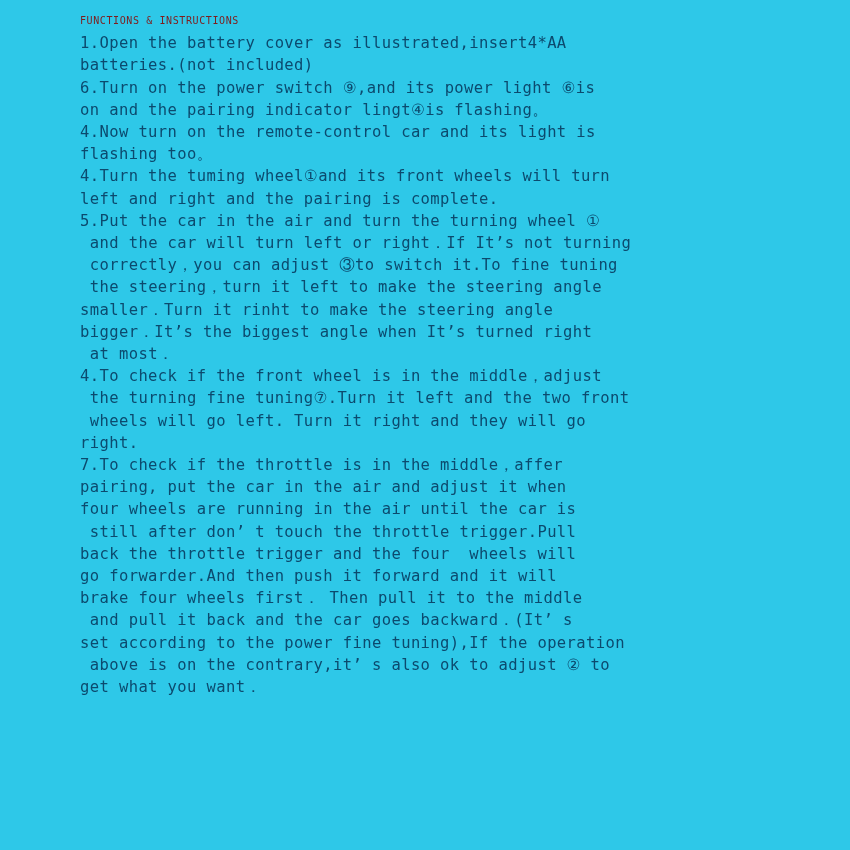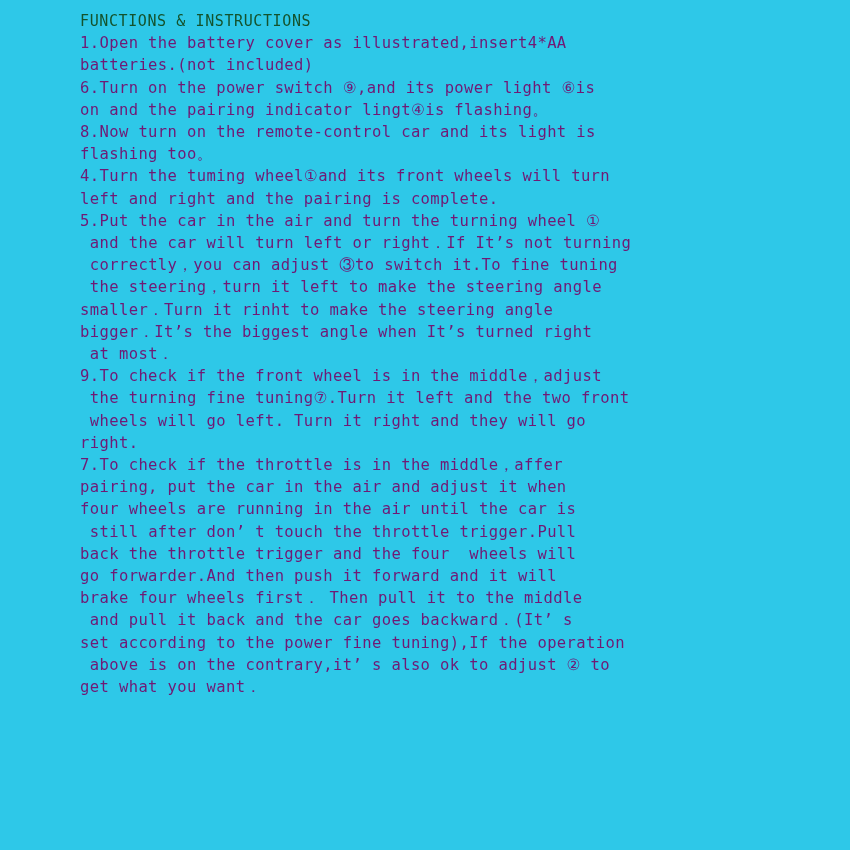--- a/index.html
+++ b/index.html
@@ -15,62 +15,62 @@
   }
   .page {
     position: relative;
     width: 850px;
     height: 850px;
     background: #2ec8e8;
     box-sizing: border-box;
     padding: 10px 20px 0 80px;
   }
   .doc-title {
-    color: #14532d;
-    font-size: 15px;
+    color: #7f1d1d;
+    font-size: 10px;
     letter-spacing: 0.6px;
     line-height: 22.2px;
     white-space: pre;
   }
   .instruction-list {
     list-style: none;
     margin: 0;
     padding: 0;
   }
   .instruction-item {
-    color: #701a75;
+    color: #0c4a6e;
     font-size: 15.5px;
     letter-spacing: 0.4px;
     line-height: 22.2px;
     white-space: pre-wrap;
     word-spacing: 0px;
   }
 </style>
 </head>
 <body>
 
 <div class="page">
   <div class="doc-title">FUNCTIONS &amp; INSTRUCTIONS</div>
   <div class="instruction-list">
     <div class="instruction-item">1.Open the battery cover as illustrated,insert4*AA
 batteries.(not included)</div>
     <div class="instruction-item">6.Turn on the power switch ⑨,and its power light ⑥is
 on and the pairing indicator lingt④is flashing。</div>
-    <div class="instruction-item">8.Now turn on the remote-control car and its light is
+    <div class="instruction-item">4.Now turn on the remote-control car and its light is
 flashing too。</div>
     <div class="instruction-item">4.Turn the tuming wheel①and its front wheels will turn
 left and right and the pairing is complete.</div>
     <div class="instruction-item">5.Put the car in the air and turn the turning wheel ①
  and the car will turn left or right．If It’s not turning
  correctly，you can adjust ③to switch it.To fine tuning
  the steering，turn it left to make the steering angle
 smaller．Turn it rinht to make the steering angle
 bigger．It’s the biggest angle when It’s turned right
  at most．</div>
-    <div class="instruction-item">9.To check if the front wheel is in the middle，adjust
+    <div class="instruction-item">4.To check if the front wheel is in the middle，adjust
  the turning fine tuning⑦.Turn it left and the two front
  wheels will go left. Turn it right and they will go
 right.</div>
     <div class="instruction-item">7.To check if the throttle is in the middle，affer
 pairing, put the car in the air and adjust it when
 four wheels are running in the air until the car is
  still after don’ t touch the throttle trigger.Pull
 back the throttle trigger and the four  wheels will
 go forwarder.And then push it forward and it will
 brake four wheels first． Then pull it to the middle

